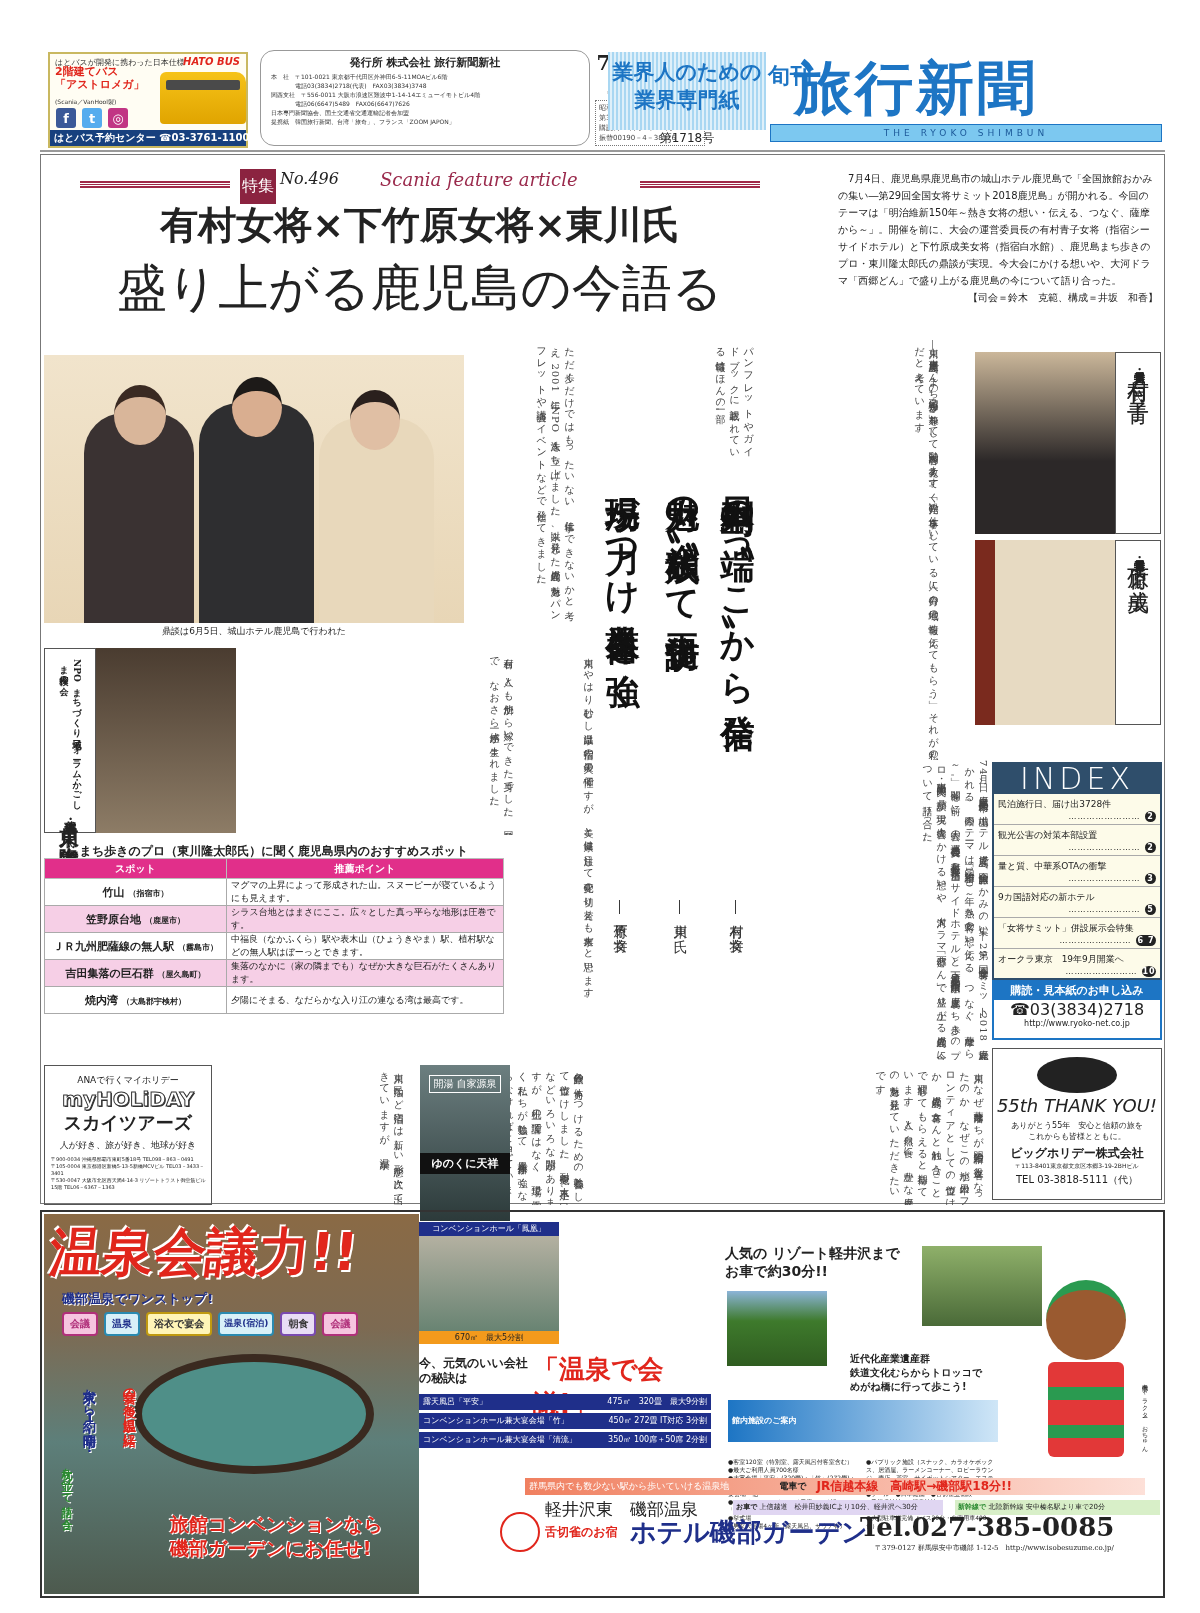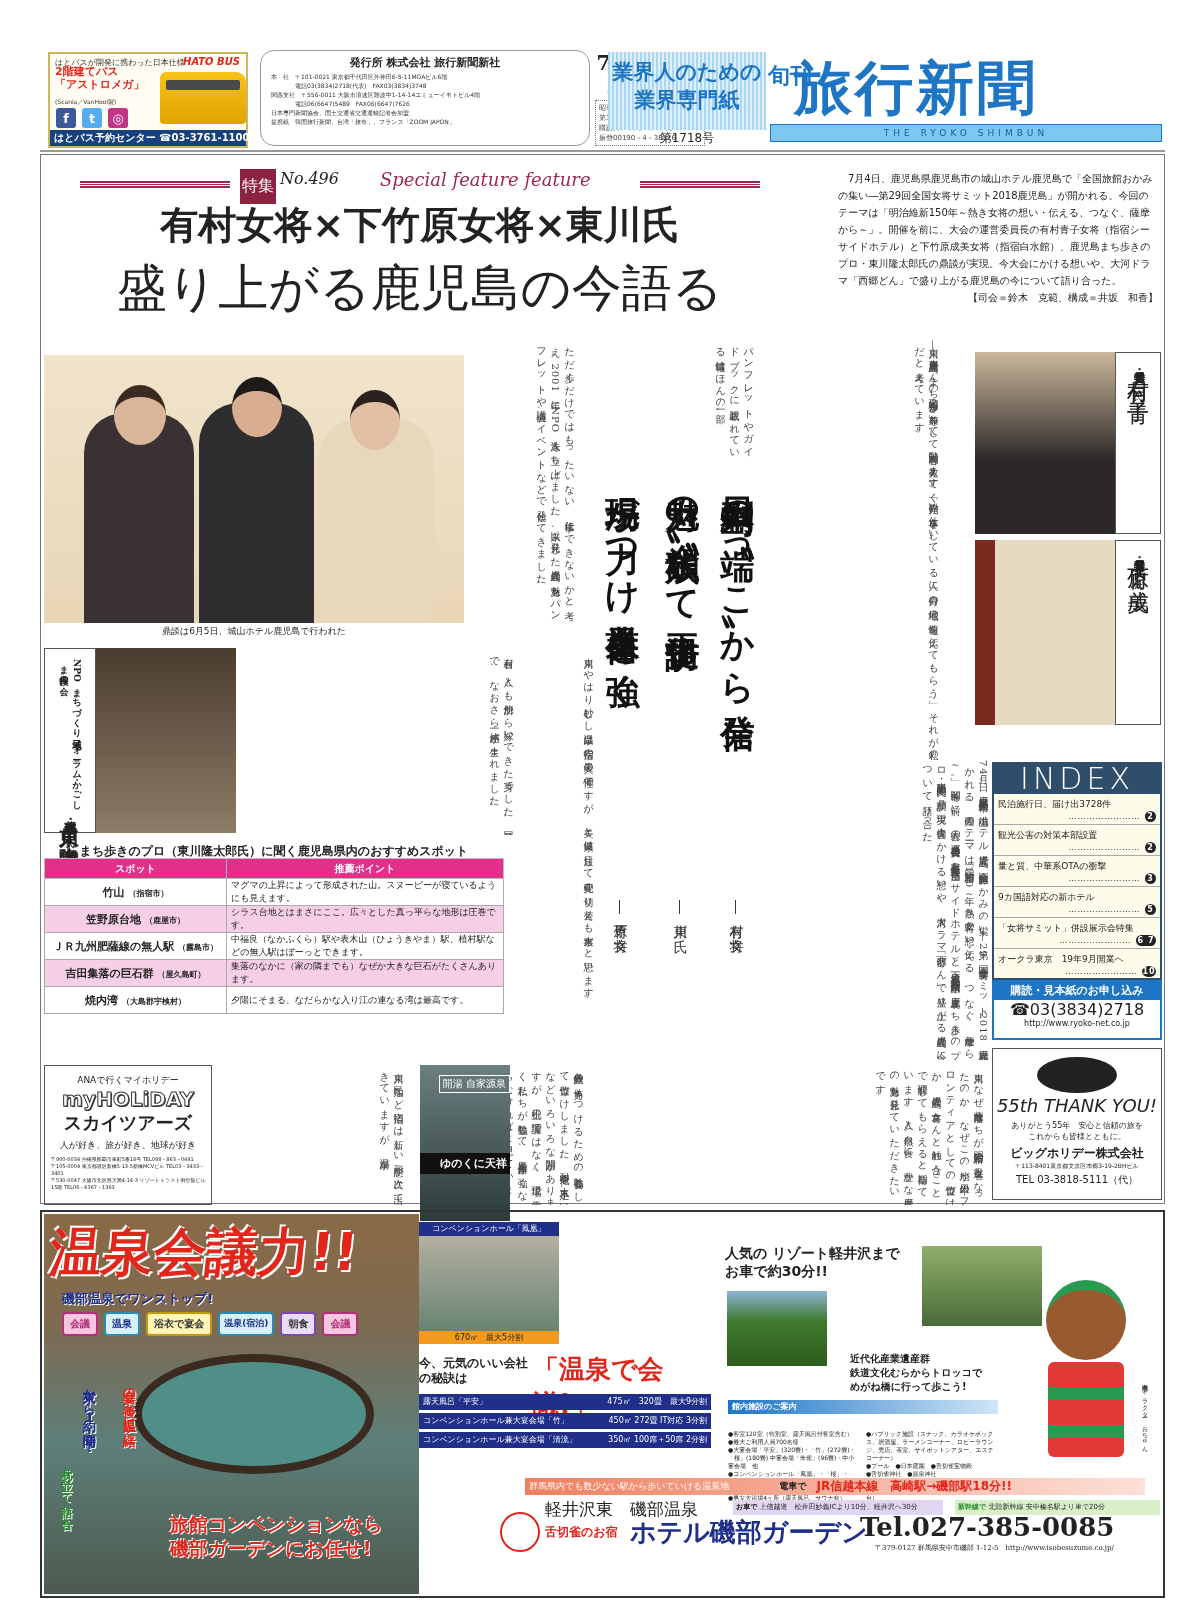--- a/index.html
+++ b/index.html
@@ -126,21 +126,21 @@
 <div class="abs mast"><span class="jun">旬刊</span><span>旅行新聞</span></div>
 <div class="abs mastsub">THE RYOKO SHIMBUN</div>
 <div class="abs rule"></div>
 
 <div class="abs frame"></div>
 
 <div class="abs featband">
   <div class="lines" style="left:0;width:150px"></div>
   <span class="feat-kanji">特集</span>
   <span class="feat-no">No.496</span>
-  <span class="feat-en">Special feature feature</span>
+  <span class="feat-en">Scania feature article</span>
   <div class="lines" style="left:560px;width:120px"></div>
 </div>
 <div class="abs title1">有村女将×下竹原女将×東川氏</div>
 <div class="abs title2">盛り上がる鹿児島の今語る</div>
 
 <div class="abs lead">
   <div>7月4日、鹿児島県鹿児島市の城山ホテル鹿児島で「全国旅館おかみの集い―第29回全国女将サミット2018鹿児島」が開かれる。今回のテーマは「明治維新150年～熱き女将の想い・伝える、つなぐ、薩摩から～」。開催を前に、大会の運営委員長の有村青子女将（指宿シーサイドホテル）と下竹原成美女将（指宿白水館）、鹿児島まち歩きのプロ・東川隆太郎氏の鼎談が実現。今大会にかける想いや、大河ドラマ「西郷どん」で盛り上がる鹿児島の今について語り合った。</div>
   <div class="credit">【司会＝鈴木　克範、構成＝井坂　和香】</div>
 </div>
 
@@ -256,21 +256,21 @@
   <div style="font-size:20px;font-weight:bold;color:#fff;-webkit-text-stroke:1px #333;text-shadow:1px 1px 0 #333">myHOLiDAY</div>
   <div style="font-size:18px;font-weight:bold">スカイツアーズ</div>
   <div style="font-size:9px;margin-top:4px">人が好き、旅が好き、地球が好き</div>
   <div style="font-size:5px;line-height:7px;margin-top:4px;text-align:left;padding-left:6px">
     <div><span>〒900-0034</span> <span>沖縄県那覇市東町5番18号</span> <span>TEL098－863－0491</span></div>
     <div><span>〒105-0004</span> <span>東京都港区新橋5-13-5新橋MCVビル</span> <span>TEL03－3433－3401</span></div>
     <div><span>〒530-0047</span> <span>大阪市北区西天満4-14-3 リゾートトラスト御堂筋ビル15階</span> <span>TEL06－6367－1363</span></div>
   </div>
 </div>
 
-<div class="abs" style="left:420px;top:1065px;width:90px;height:156px;background:linear-gradient(#6c7f80,#2c3a3a);color:#fff;text-align:right">
+<div class="abs" style="left:420px;top:1065px;width:90px;height:156px;background:linear-gradient(#6c7f80,#2c3a3a);color:#fff;text-align:center">
   <div style="font-size:10px;margin-top:10px;border:1px solid #fff;display:inline-block;padding:1px 3px">開湯 自家源泉</div>
   <div style="font-size:11px;font-weight:bold;margin-top:60px;background:#111;padding:3px">ゆのくに天祥</div>
 </div>
 
 <div class="abs ad-frame"></div>
 <div class="abs onsen-photo">
   <div style="position:absolute;left:90px;top:140px;width:240px;height:120px;border-radius:50%;background:#4f8f88;border:8px solid #3a2a20"></div>
 </div>
 <div class="abs" style="left:50px;top:1218px;font-size:52px;font-weight:bold;color:#e1261c;text-shadow:2px 2px 0 #fff,-2px -2px 0 #fff;transform:skewX(-6deg)">温泉会議力!!</div>
 <div class="abs" style="left:62px;top:1290px;font-size:13px;font-weight:bold;color:#1f2f8a;text-shadow:1px 1px 0 #fff">磯部温泉でワンストップ!</div>
@@ -313,21 +313,21 @@
   <div style="color:#222">お車で約30分!!</div>
 </div>
 <div class="abs" style="left:727px;top:1291px;width:100px;height:75px;background:linear-gradient(#8cb4d8,#3e7a2c 40%,#2f5c20)"></div>
 <div class="abs" style="left:922px;top:1246px;width:120px;height:80px;background:linear-gradient(#8fb06a,#4a6a38)"></div>
 <div class="abs" style="left:850px;top:1352px;font-size:10px;font-weight:bold;line-height:14px">
   <div>近代化産業遺産群</div>
   <div>鉄道文化むらからトロッコで</div>
   <div>めがね橋に行って歩こう!</div>
 </div>
 <div class="abs" style="left:728px;top:1400px;width:270px;font-size:6px;line-height:8px">
-  <div style="background:linear-gradient(90deg,#1d75c4,#cfe6f7);color:#fff;font-size:8px;font-weight:bold;padding:3px 4px;margin-bottom:16px">館内施設のご案内</div>
+  <div style="background:linear-gradient(90deg,#1d75c4,#cfe6f7);color:#fff;font-size:8px;font-weight:bold;padding:17px 4px;margin-bottom:16px">館内施設のご案内</div>
   <div style="columns:2;column-gap:6px">
     <div>●客室120室（特別室、露天風呂付客室含む）</div>
       <div>●最大ご利用人員700名様</div>
       <div>●大宴会場「平安」(320畳)・「竹」(272畳)・「桜」(180畳) 中宴会場「朱雀」(96畳)・中小宴会場　他</div>
       <div>●コンベンションホール「鳳凰」・「桜」・「竹」・「清流」</div>
       <div>●挙式場</div>
       <div>●男女大浴場4ヶ所（露天風呂、サウナ有）</div>
       <div>●パブリック施設（スナック、カラオケボックス、居酒屋、ラーメンコーナー、ロビーラウンジ、売店、茶室、サイボットシアター、エステコーナー）</div>
       <div>●プール　●日本庭園　●舌切雀宝物殿</div>
       <div>●舌切雀神社　●源泉神社</div>

